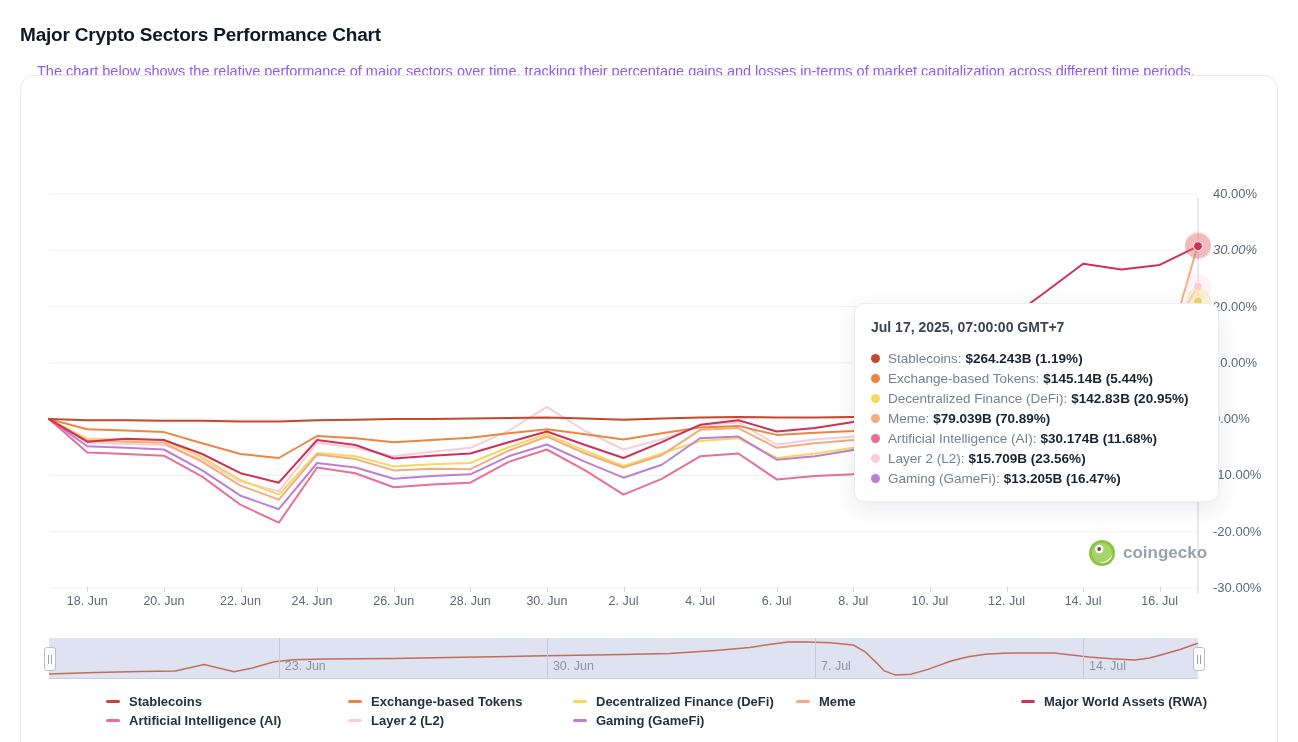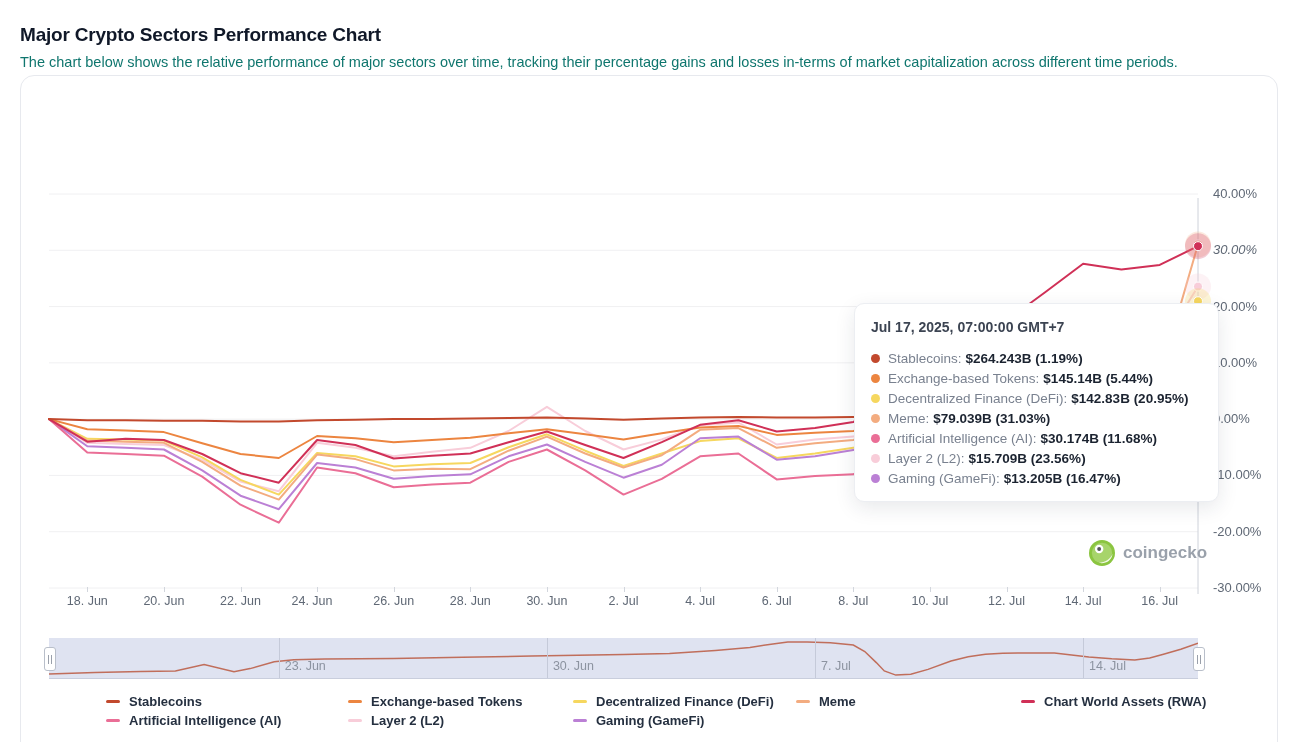--- a/index.html
+++ b/index.html
@@ -1,20 +1,20 @@
 <!DOCTYPE html>
 <html><head>
 <meta charset="utf-8">
 <style>
   html,body{margin:0;padding:0}
   body{width:1298px;height:742px;overflow:hidden;position:relative;background:#fff;
        font-family:"Liberation Sans",sans-serif;color:#101828}
   .page-header{padding:20px 20px 0}
   .page-title{margin:4px 0 8px;font-size:19px;font-weight:700;color:#101828;letter-spacing:-.2px}
-  .page-subtitle{margin:0;font-size:14.5px;color:#0f766e}
+  .page-subtitle{margin:17px;font-size:14.5px;color:#8b5cf6}
   .card{position:absolute;left:20px;top:75px;width:1256px;height:700px;background:#fff;
         border:1px solid #e7e9ee;border-radius:14px}
   
   .range-selector{position:absolute;top:25px;right:11px;display:flex;align-items:center;gap:2px;
         background:#eef1f5;border-radius:10px;padding:5px}
   .range-btn{border:0;background:transparent;font-family:"Liberation Sans",sans-serif;font-size:14px;
         font-weight:700;color:#414b5a;padding:6px 13px;border-radius:8px;cursor:pointer}
   .range-btn.active{background:#fff;color:#101828;box-shadow:0 1px 3px rgba(16,24,40,.18)}
   
   #plot-svg{position:absolute;left:28px;top:118px;overflow:visible}
@@ -149,21 +149,21 @@
           <b>$145.14B (5.44%)</b>
         </div>
         <div class="tooltip-row">
           <div class="tooltip-dot" style="background: rgb(246, 215, 95);"></div>
           <span>Decentralized Finance (DeFi): </span>
           <b>$142.83B (20.95%)</b>
         </div>
         <div class="tooltip-row">
           <div class="tooltip-dot" style="background: rgb(243, 172, 128);"></div>
           <span>Meme: </span>
-          <b>$79.039B (31.03%)</b>
+          <b>$79.039B (70.89%)</b>
         </div>
         <div class="tooltip-row">
           <div class="tooltip-dot" style="background: rgb(234, 110, 150);"></div>
           <span>Artificial Intelligence (AI): </span>
           <b>$30.174B (11.68%)</b>
         </div>
         <div class="tooltip-row">
           <div class="tooltip-dot" style="background: rgb(248, 205, 217);"></div>
           <span>Layer 2 (L2): </span>
           <b>$15.709B (23.56%)</b>
@@ -223,21 +223,21 @@
       <div class="legend-item">
         <div class="legend-dash" style="background: rgb(246, 215, 95);"></div>
         <span class="legend-label">Decentralized Finance (DeFi)</span>
       </div>
       <div class="legend-item">
         <div class="legend-dash" style="background: rgb(243, 172, 128);"></div>
         <span class="legend-label">Meme</span>
       </div>
       <div class="legend-item">
         <div class="legend-dash" style="background: rgb(208, 48, 87);"></div>
-        <span class="legend-label">Chart World Assets (RWA)</span>
+        <span class="legend-label">Major World Assets (RWA)</span>
       </div>
       <div class="legend-item">
         <div class="legend-dash" style="background: rgb(234, 110, 150);"></div>
         <span class="legend-label">Artificial Intelligence (AI)</span>
       </div>
       <div class="legend-item">
         <div class="legend-dash" style="background: rgb(248, 205, 217);"></div>
         <span class="legend-label">Layer 2 (L2)</span>
       </div>
       <div class="legend-item">

